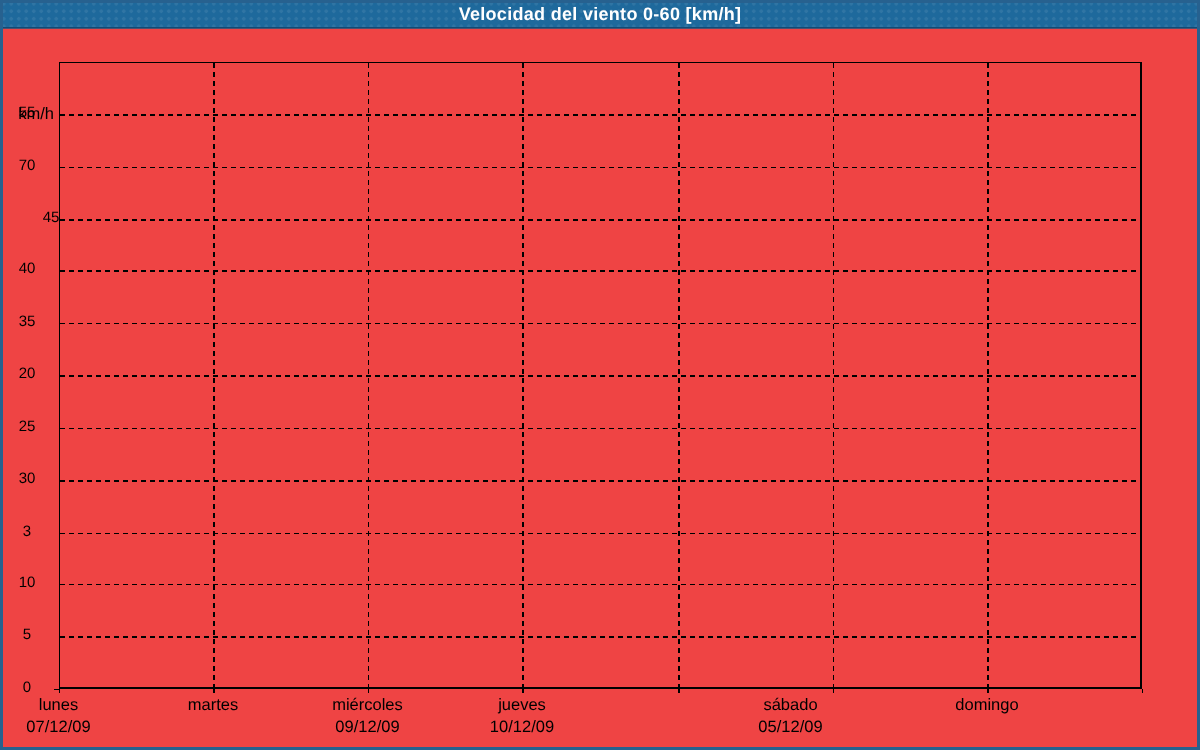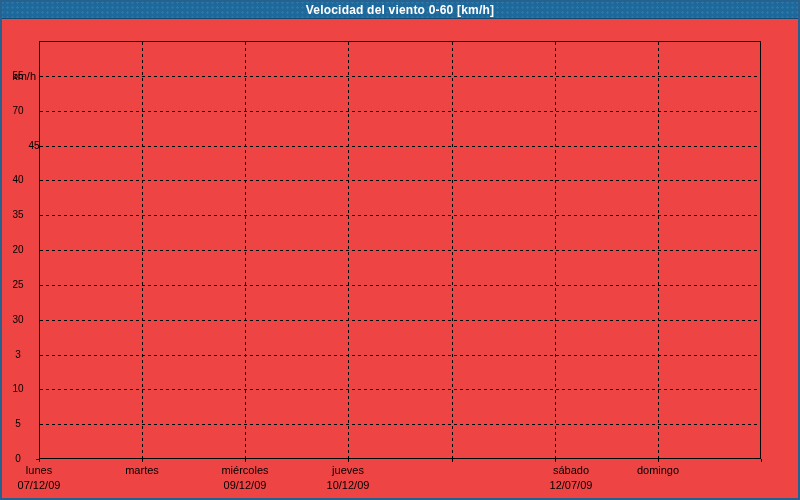--- a/index.html
+++ b/index.html
@@ -137,23 +137,23 @@
       <div class="xtick" style="left: 185px;">
         <div>miércoles</div>
         <div>09/12/09</div>
       </div>
       <div class="xtick" style="left: 288px;">
         <div>jueves</div>
         <div>10/12/09</div>
       </div>
       <div class="xtick" style="left: 392px;">
       </div>
-      <div class="xtick" style="left: 511px;">
+      <div class="xtick" style="left: 467px;">
         <div>sábado</div>
-        <div>12/07/09</div>
+        <div>05/12/09</div>
       </div>
       <div class="xtick" style="left: 598px;">
         <div>domingo</div>
       </div>
     </div>
 
   <div class="frame-border"></div>
 </div>
 
 </body></html>

